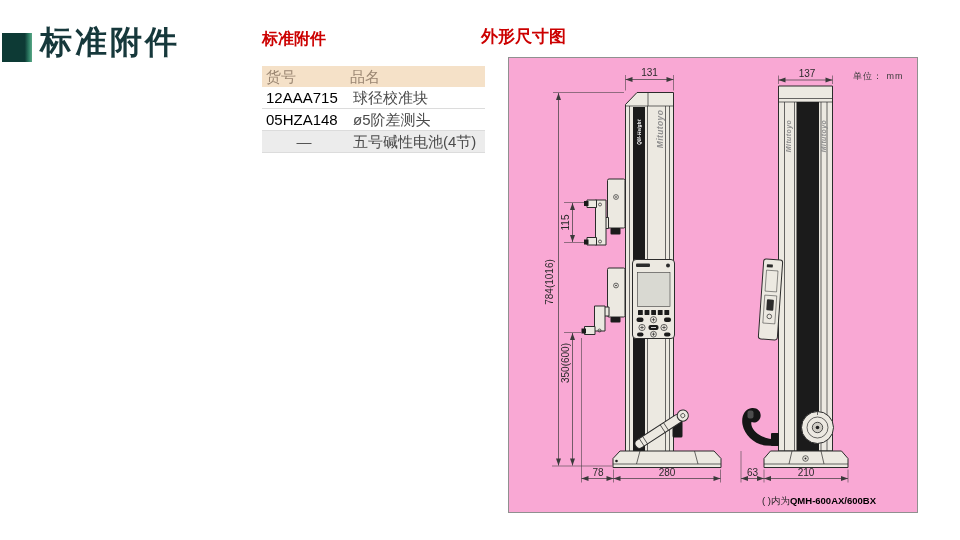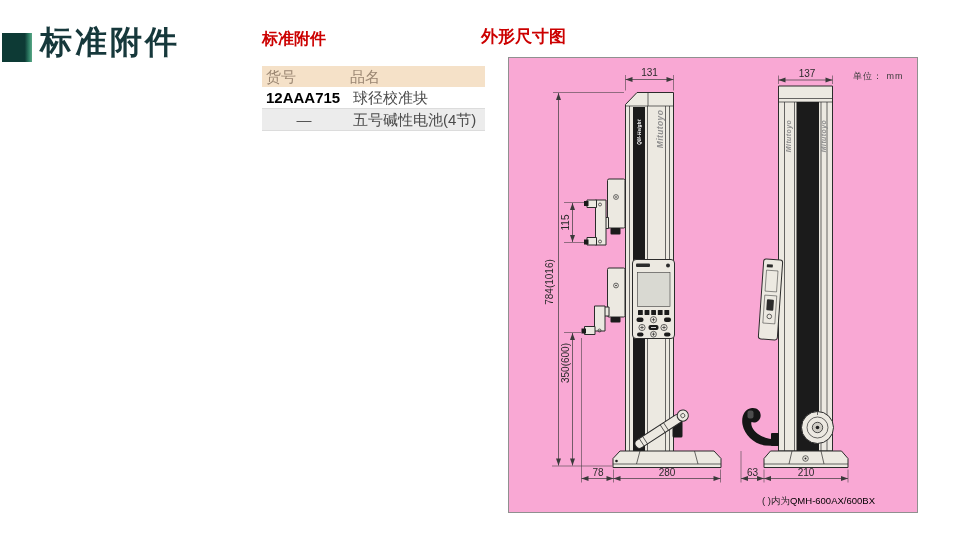--- a/index.html
+++ b/index.html
@@ -18,30 +18,30 @@
   .draw-title{left:481px;top:27px;font-size:17px;}
 
   
   .acc-table{position:absolute;left:262px;top:66px;width:223px;border-collapse:collapse;
              font-size:15px;line-height:1.2;table-layout:fixed;}
   .acc-table th,.acc-table td{padding:1.5px 4px;vertical-align:middle;}
   .acc-table thead th{background:#f5e1c8;color:#9a8672;font-weight:normal;text-align:left;}
   .acc-table col.c1{width:84px;}
   .acc-table tbody td{border-bottom:1px solid #dcdcdc;}
   .acc-table tr.alt{background:#ececec;}
-  td.code{font-weight:bold;color:#000;}
+  td.code{font-weight:normal;color:#000;}
   td.code.dash{font-weight:normal;color:#555;text-align:center;}
   td.pname{color:#4b4b4b;padding-left:7px;}
 
   
   .draw-box{position:absolute;left:508px;top:57px;width:408px;height:454px;
             border:1px solid #909090;background:#f9a8d4;}
   .draw-box svg{position:absolute;left:0;top:0;}
   .note{position:absolute;left:253px;top:437px;font-size:9.5px;color:#222;white-space:nowrap;}
-  .note .b{font-weight:normal;color:#000;margin-top:8px;}
+  .note .b{font-weight:bold;color:#000;margin-top:8px;}
 
   
   .bf{fill:#ece9e1;stroke:#2b2b2b;stroke-width:1;stroke-linejoin:round;}
   .dk{fill:#1b1b1b;stroke:none;}
   .tl{fill:none;stroke:#2b2b2b;stroke-width:.7;}
   .tl2{fill:none;stroke:#2b2b2b;stroke-width:.5;}
   .xl{stroke:#3a3a3a;stroke-width:.55;}
   .dl{stroke:#3a3a3a;stroke-width:.7;fill:none;}
   .pl{stroke:#2b2b2b;stroke-width:.7;}
   .dim{font-family:"Liberation Sans",sans-serif;font-size:10px;fill:#2a2a2a;}
@@ -69,20 +69,24 @@
     <thead>
       <tr>
         <th>货号</th>
         <th>品名</th>
       </tr>
     </thead>
     <tbody>
       <tr>
         <td class="code">12AAA715</td>
         <td class="pname">球径校准块</td>
+      </tr>
+      <tr>
+        <td class="code">05HZA148</td>
+        <td class="pname">ø5阶差测头</td>
       </tr>
       <tr class="alt">
         <td class="code dash">—</td>
         <td class="pname">五号碱性电池(4节)</td>
       </tr>
     </tbody>
   </table>
 
   <h2 class="sec-title draw-title">外形尺寸图</h2>
 

